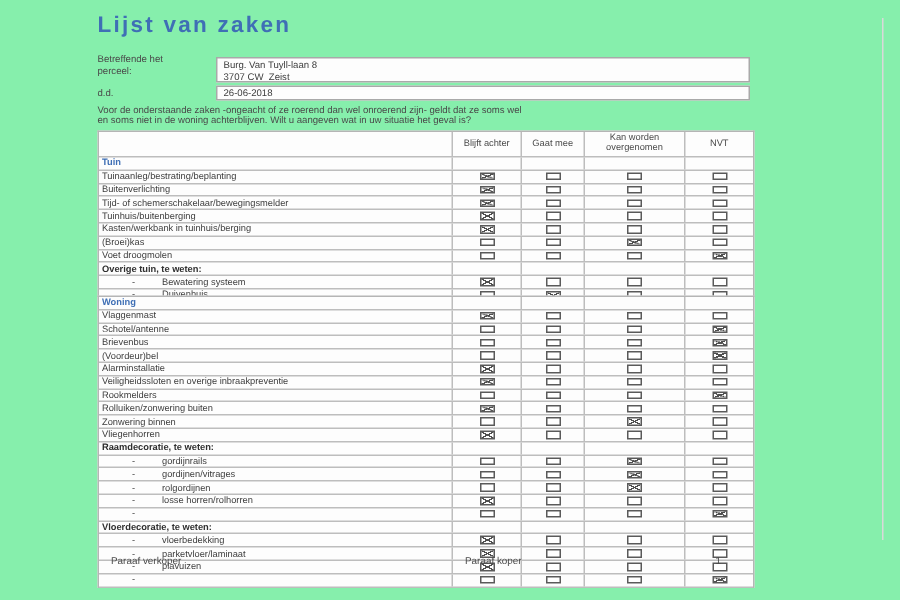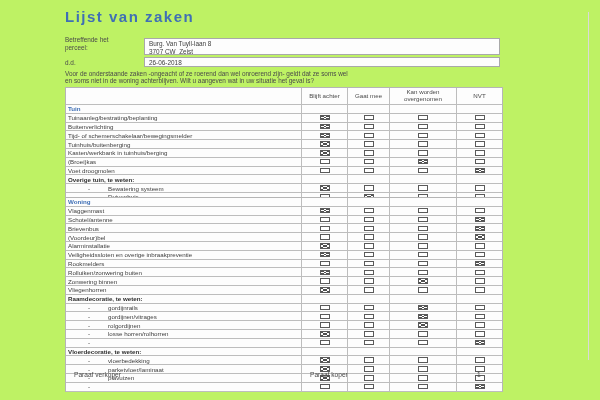--- a/index.html
+++ b/index.html
@@ -1,17 +1,17 @@
 <!DOCTYPE html>
 <html><head>
 <meta charset="utf-8">
 <style>
   html,body{margin:0;padding:0;background:#ffffff;}
   .page{
-    position:relative;width:600px;height:400px;background:#bef264;
+    position:relative;width:600px;height:400px;background:#86efac;
     font-family:"Liberation Sans","DejaVu Sans",sans-serif;color:#3d3d3d;
     overflow:hidden;
   }
   .page-edge{position:absolute;left:588px;top:12px;width:1px;height:348px;background:#d9d9d9;}
 
   .doc-title{
     position:absolute;left:65px;top:8px;font-size:15px;font-weight:bold;
     letter-spacing:1.5px;color:#3f6fb5;
   }
   .fld-label{position:absolute;font-size:6.4px;line-height:7.6px;color:#4a4a4a;}

